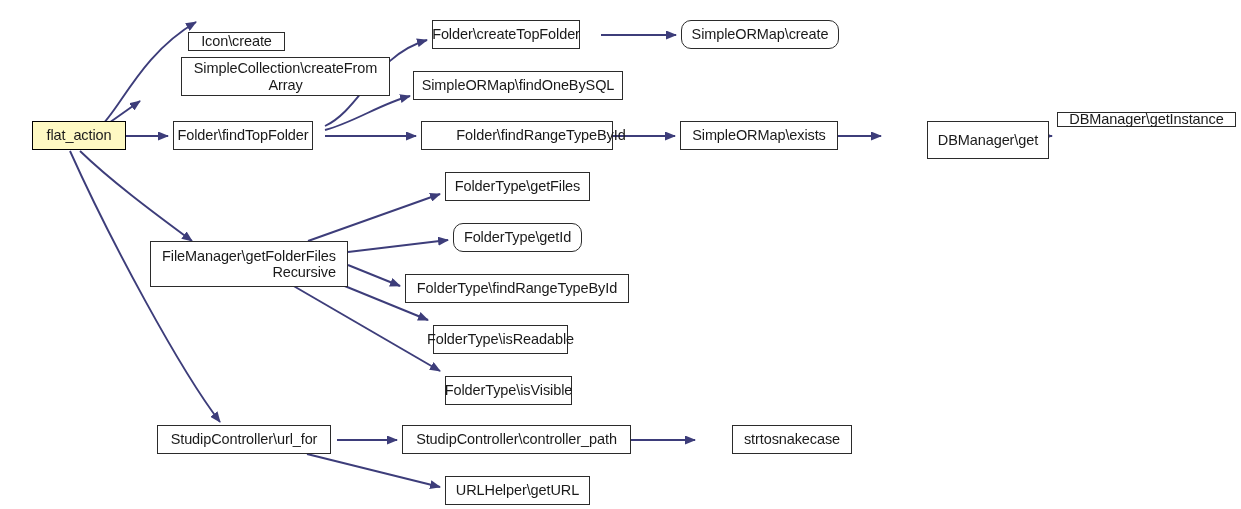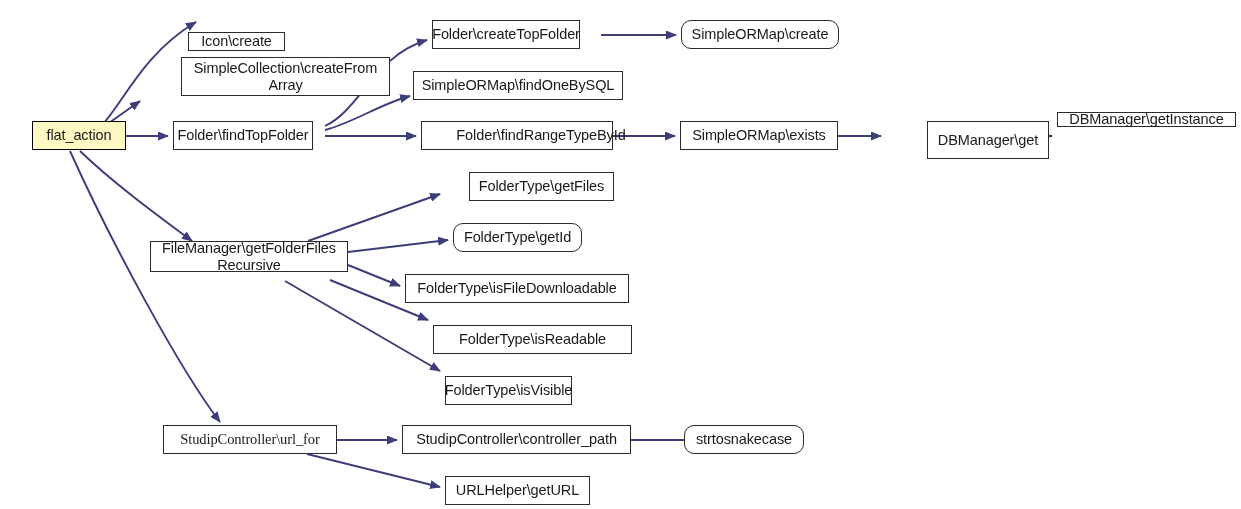--- a/index.html
+++ b/index.html
@@ -89,25 +89,25 @@
       <div class="node" style="left: 145px; top: 57px; width: 209px; height: 39px; margin-left: 36px;"><span class="node-label">SimpleCollection\createFrom
 Array</span></div>
       <div class="node" style="left: 173px; top: 121px; width: 140px; height: 29px;"><span class="node-label">Folder\findTopFolder</span></div>
       <div class="node" style="left: 432px; top: 20px; width: 148px; height: 29px;"><span class="node-label">Folder\createTopFolder</span></div>
       <div class="node" style="left: 681px; top: 20px; width: 158px; height: 29px; border-radius: 10px;"><span class="node-label">SimpleORMap\create</span></div>
       <div class="node" style="left: 413px; top: 71px; width: 210px; height: 29px;"><span class="node-label">SimpleORMap\findOneBySQL</span></div>
       <div class="node" style="left: 421px; top: 121px; width: 192px; height: 29px; padding-left: 48px;"><span class="node-label">Folder\findRangeTypeById</span></div>
       <div class="node" style="left: 680px; top: 121px; width: 158px; height: 29px;"><span class="node-label">SimpleORMap\exists</span></div>
       <div class="node" style="left: 886px; top: 121px; width: 122px; height: 38px; margin-left: 41px;"><span class="node-label">DBManager\get</span></div>
       <div class="node" style="left: 1057px; top: 112px; width: 179px; height: 15px;"><span class="node-label">DBManager\getInstance</span></div>
-      <div class="node" style="left: 150px; top: 241px; width: 198px; height: 31px;"><span class="node-label">FileManager\getFolderFiles
+      <div class="node" style="left: 150px; top: 241px; width: 198px; height: 46px; text-align: right;"><span class="node-label">FileManager\getFolderFiles
 Recursive</span></div>
-      <div class="node" style="left: 445px; top: 172px; width: 145px; height: 29px; margin-left: 24px;"><span class="node-label">FolderType\getFiles</span></div>
+      <div class="node" style="left: 445px; top: 172px; width: 145px; height: 29px;"><span class="node-label">FolderType\getFiles</span></div>
       <div class="node" style="left: 453px; top: 223px; width: 129px; height: 29px; border-radius: 10px;"><span class="node-label">FolderType\getId</span></div>
-      <div class="node" style="left: 405px; top: 274px; width: 224px; height: 29px;"><span class="node-label">FolderType\isFileDownloadable</span></div>
-      <div class="node" style="left: 433px; top: 325px; width: 199px; height: 29px;"><span class="node-label">FolderType\isReadable</span></div>
+      <div class="node" style="left: 405px; top: 274px; width: 224px; height: 29px;"><span class="node-label">FolderType\findRangeTypeById</span></div>
+      <div class="node" style="left: 433px; top: 325px; width: 135px; height: 29px;"><span class="node-label">FolderType\isReadable</span></div>
       <div class="node" style="left: 445px; top: 376px; width: 127px; height: 29px;"><span class="node-label">FolderType\isVisible</span></div>
-      <div class="node" style="left: 163px; top: 425px; width: 174px; height: 29px; font-family: Liberation Serif, serif;"><span class="node-label">StudipController\url_for</span></div>
+      <div class="node" style="left: 157px; top: 425px; width: 174px; height: 29px;"><span class="node-label">StudipController\url_for</span></div>
       <div class="node" style="left: 402px; top: 425px; width: 229px; height: 29px;"><span class="node-label">StudipController\controller_path</span></div>
-      <div class="node" style="left: 684px; top: 425px; width: 120px; height: 29px; border-radius: 10px;"><span class="node-label">strtosnakecase</span></div>
+      <div class="node" style="left: 732px; top: 425px; width: 120px; height: 29px;"><span class="node-label">strtosnakecase</span></div>
       <div class="node" style="left: 445px; top: 476px; width: 145px; height: 29px;"><span class="node-label">URLHelper\getURL</span></div>
     </div>
 </div>
 
 </body></html>

